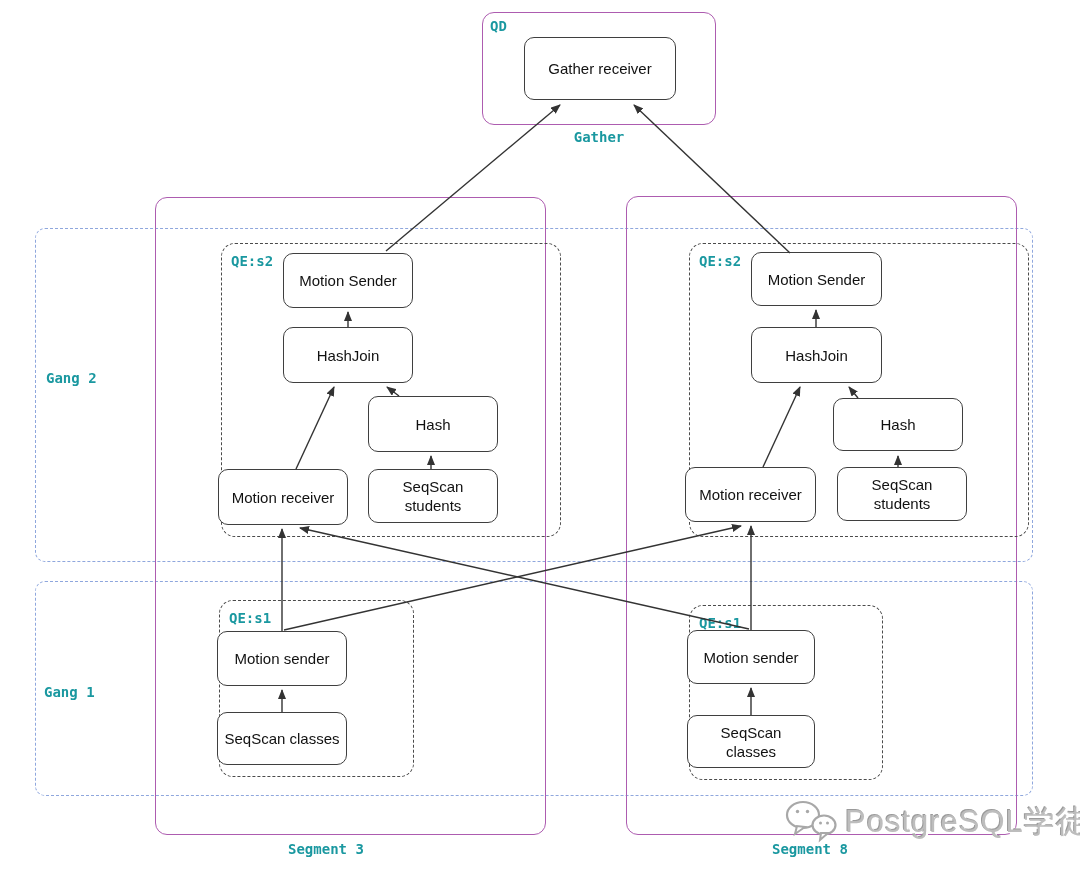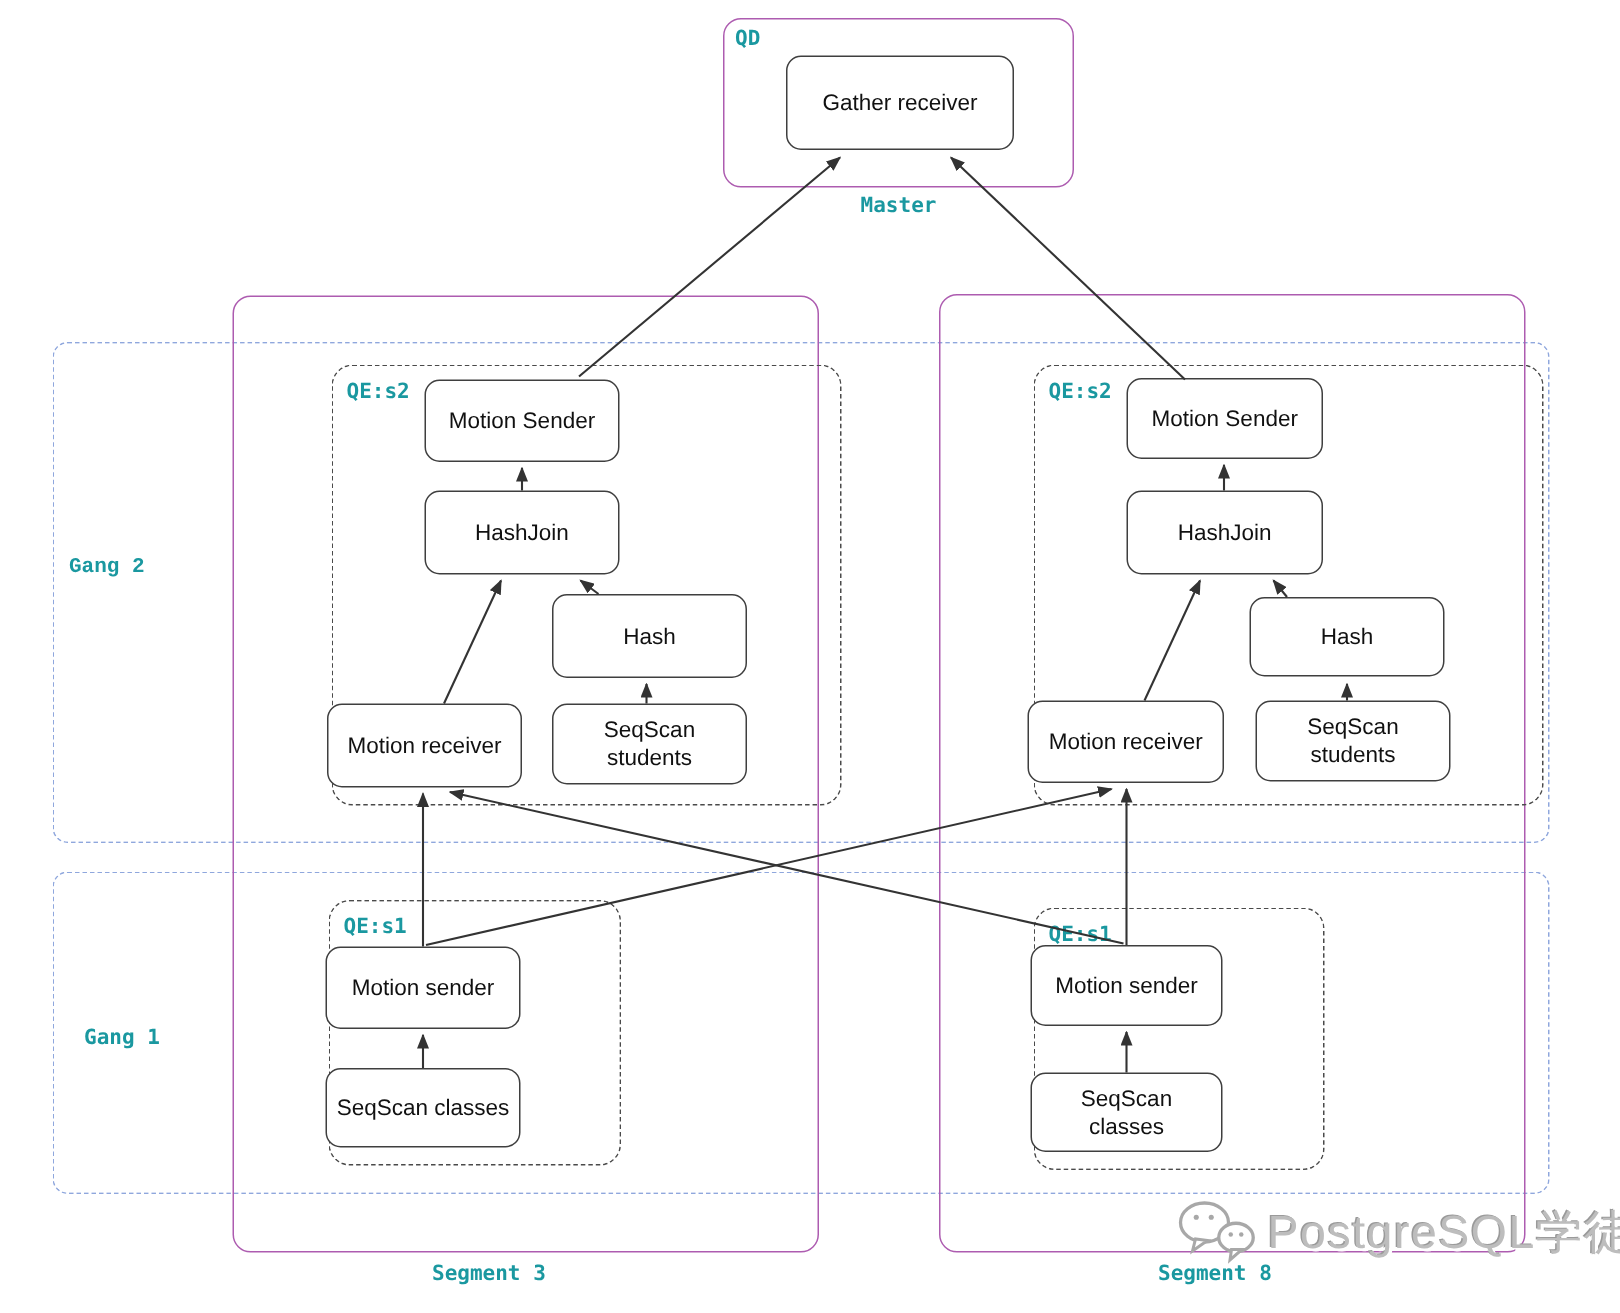--- a/index.html
+++ b/index.html
@@ -46,27 +46,27 @@
   }
 </style>
 </head>
 <body>
 
 <div id="canvas">
 
   <div class="purple-box" id="qd-box" style="left:482px;top:12px;width:234px;height:113px;">
     <span class="qe-label" style="left:7px;top:5px;">QD</span>
   </div>
-  <div class="teal-label centered" style="left:482px;top:129px;width:234px;">Master</div>
+  <div class="teal-label centered" style="left:482px;top:129px;width:234px;">Gather</div>
 
   <div class="gang-box" style="left:35px;top:228px;width:998px;height:334px;"></div>
-  <div class="teal-label" style="left:46px;top:370px;font-family:Liberation Mono, monospace;">Gang 2</div>
+  <div class="teal-label" style="left:46px;top:370px;">Gang 2</div>
 
   <div class="gang-box" style="left:35px;top:581px;width:998px;height:215px;"></div>
-  <div class="teal-label" style="left:56px;top:684px;">Gang 1</div>
+  <div class="teal-label" style="left:44px;top:684px;">Gang 1</div>
 
   <div class="purple-box" style="left:155px;top:197px;width:391px;height:638px;"></div>
   <div class="teal-label" style="left:288px;top:841px;">Segment 3</div>
 
   <div class="purple-box" style="left:626px;top:196px;width:391px;height:639px;"></div>
   <div class="teal-label" style="left:772px;top:841px;">Segment 8</div>
 
   <div class="qe-box" style="left:185px;top:243px;width:340px;height:294px;">
     <span class="qe-label">QE:s2</span>
   </div>

